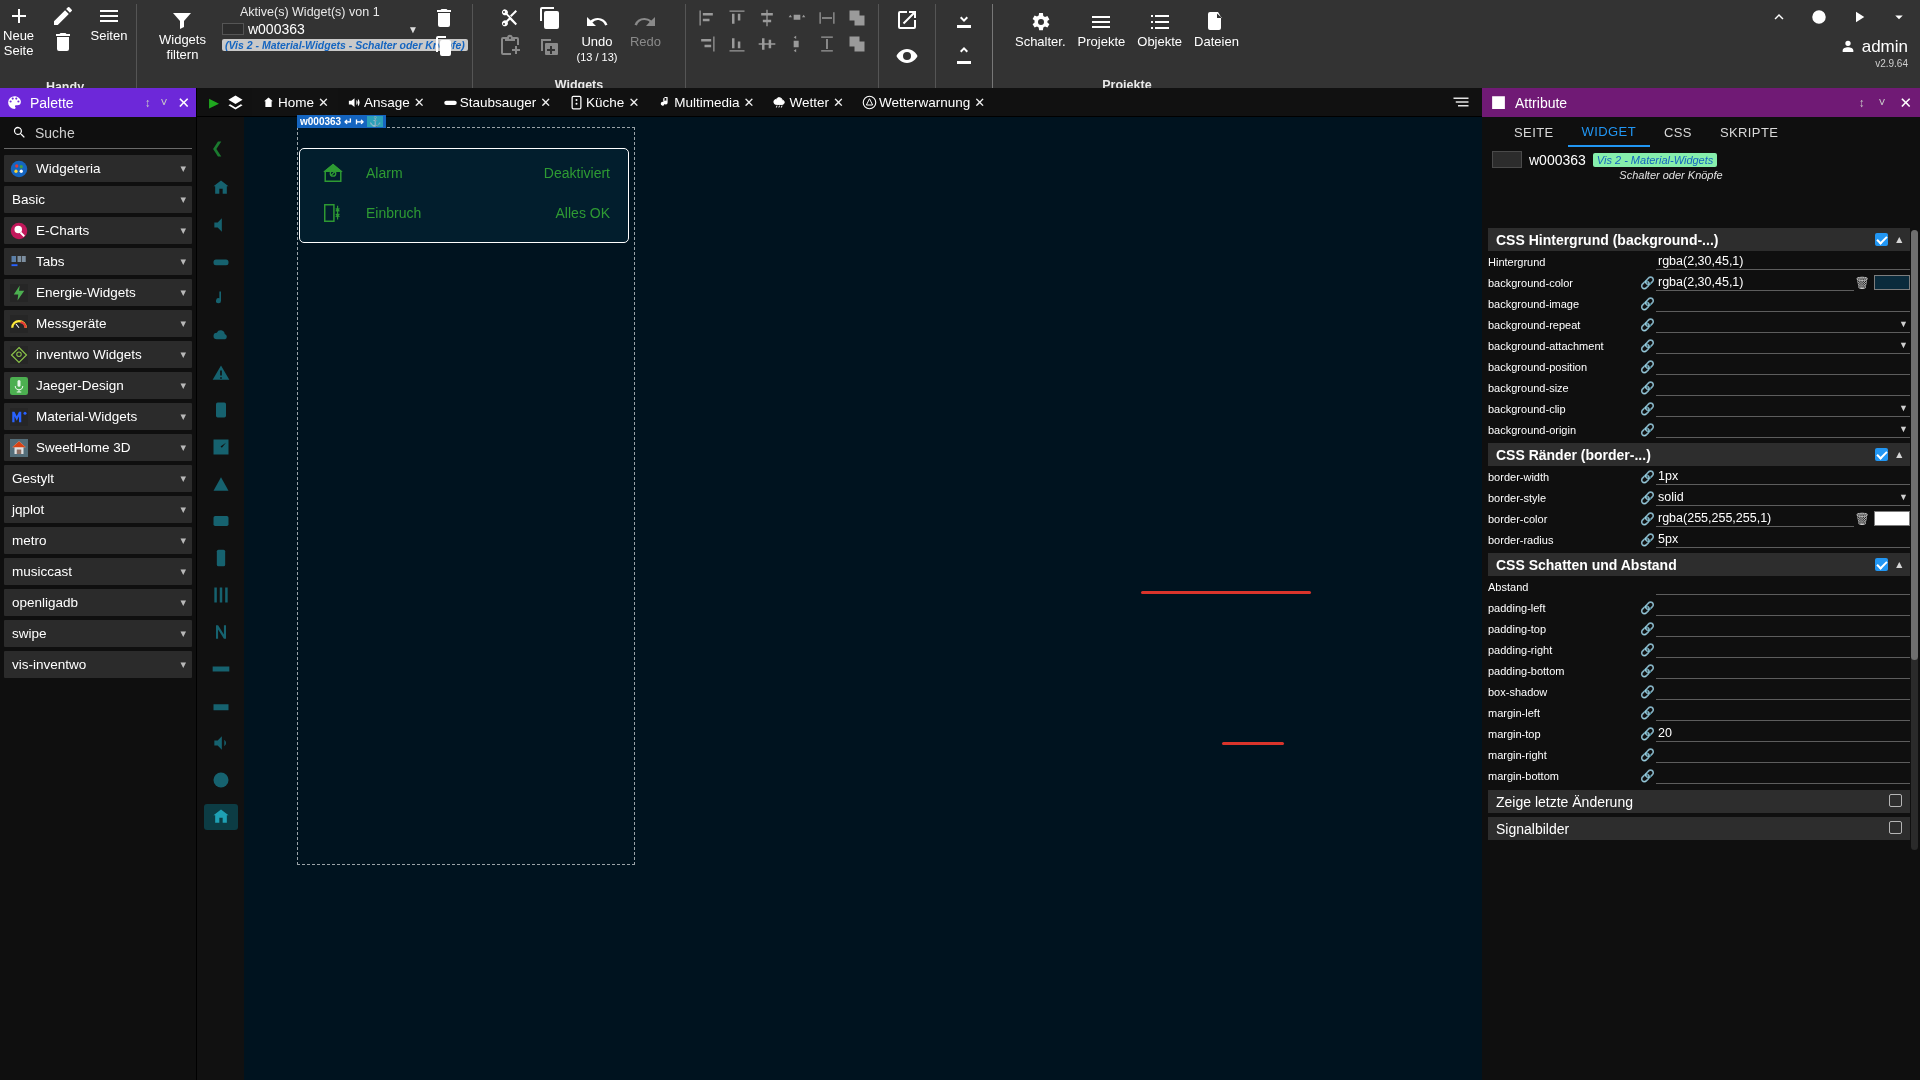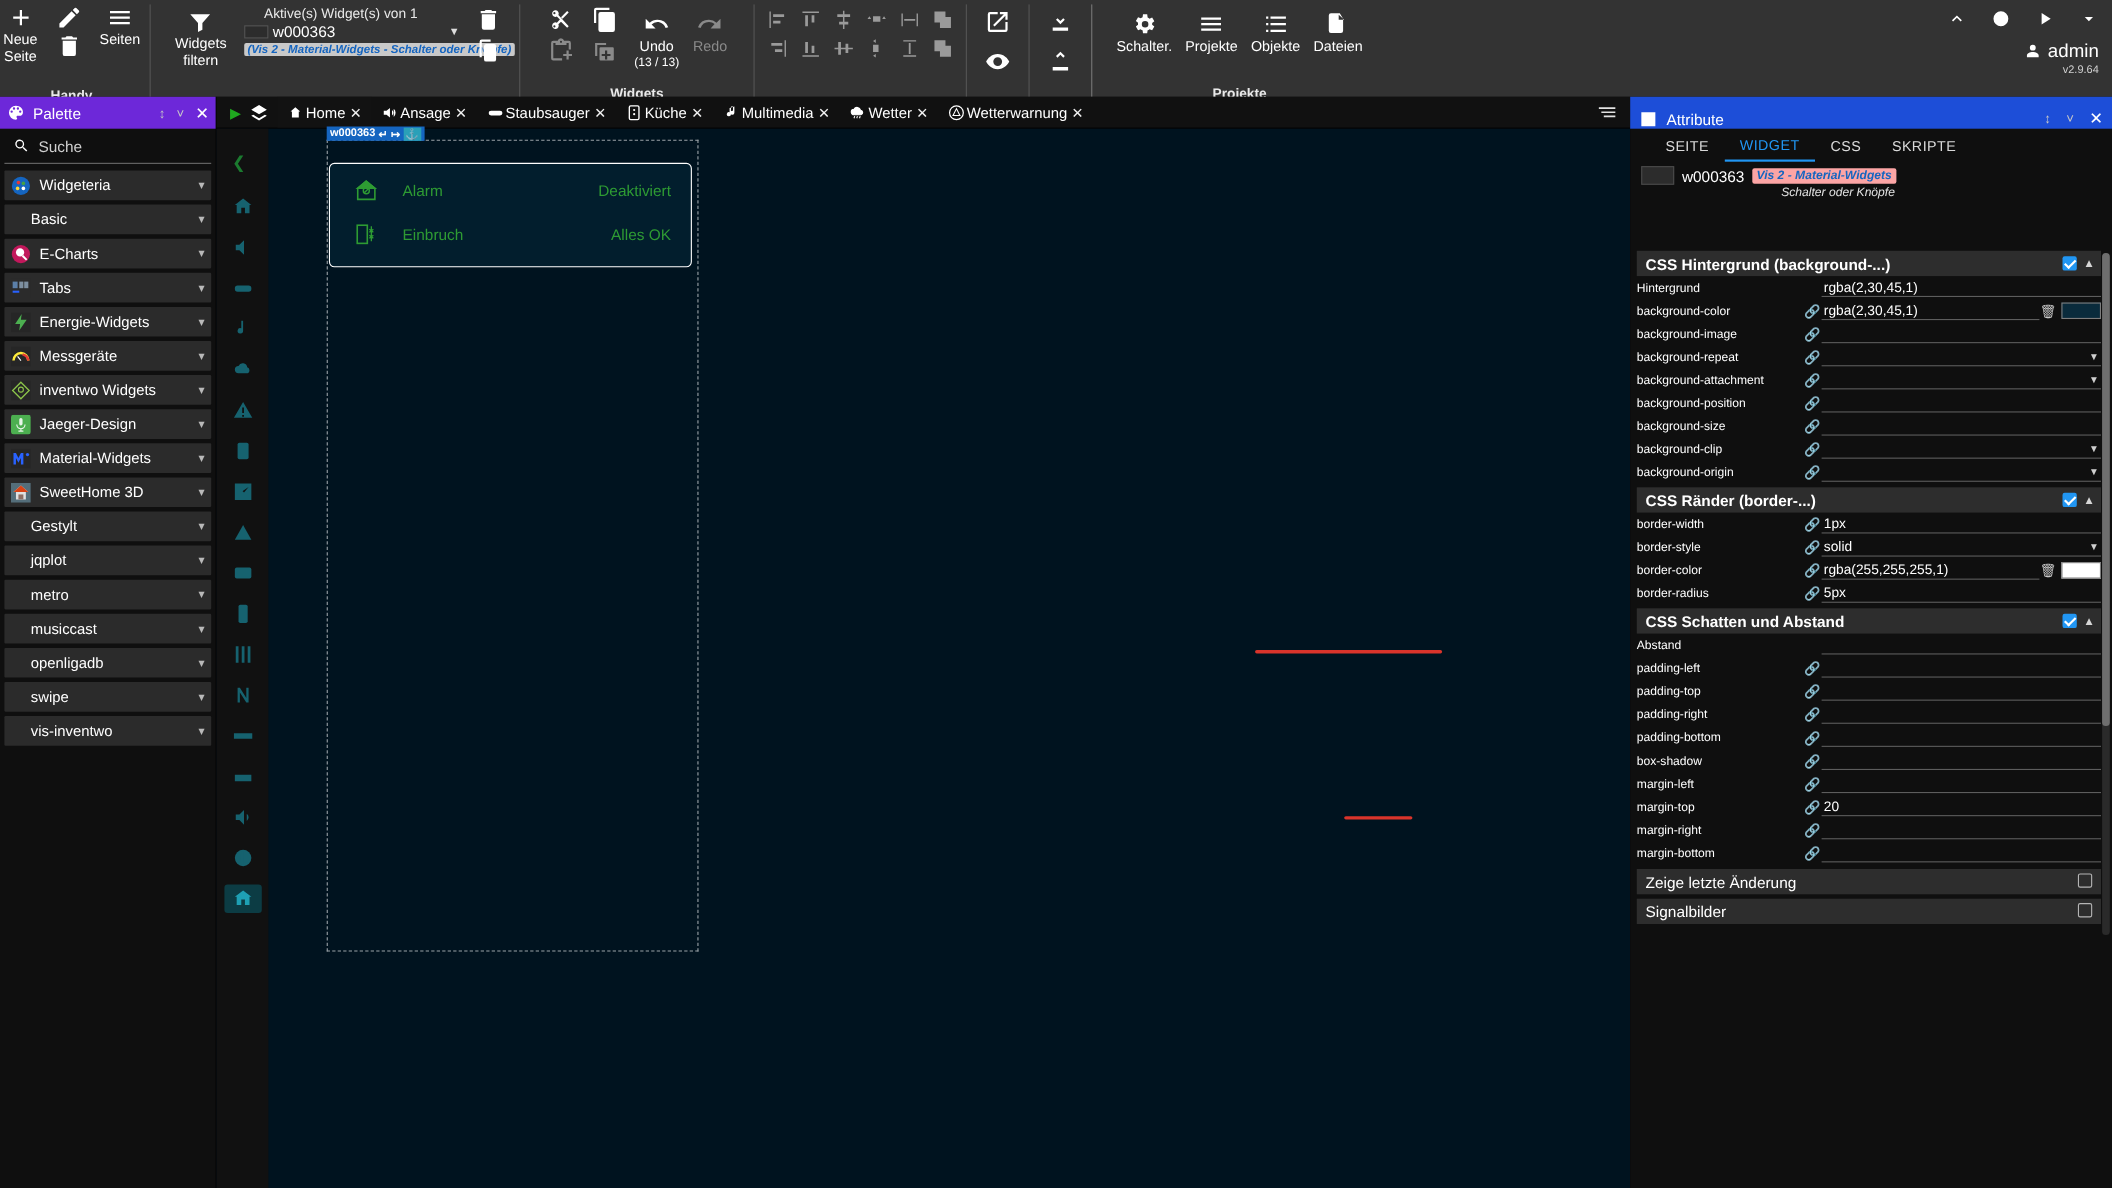--- a/index.html
+++ b/index.html
@@ -80,21 +80,21 @@
   }
   .pal-search input::placeholder{ color:#cfcfcf; opacity:1;}
   .pal-list{ margin-top:6px; }
   .pal-item{
     height:27px; margin:0 4px 4px 4px; background:#2b2b2b; display:flex; align-items:center;
     gap:8px; padding:0 6px; cursor:pointer; border-radius:1px;
   }
   .pal-item .ico{ width:18px; height:18px; flex:none; border-radius:3px; display:block;}
   .pal-item .nm{ font-size:13.5px; color:#fff; white-space:nowrap;}
   .pal-item .chev{ margin-left:auto; color:#b9b9b9; font-size:11px;}
-  .pal-item.noicon{ padding-left:24px;justify-content:space-between;}
+  .pal-item.noicon{ padding-left:8px;justify-content:space-between;}
 
   
   .pal-resize{ position:absolute; left:199px; top:460px; width:4px; height:50px; background:#3a4a52; border-radius:2px;}
 
   
   .center{
     position:absolute; left:197px; top:88px; right:438px; bottom:0; background:#0d0d0d;
   }
   .tabbar{
     height:29px; background:#111; display:flex; align-items:center; gap:0; padding-left:6px;
@@ -145,35 +145,35 @@
   .w-row .ic{ width:22px; height:22px; flex:none;}
   .w-row .ic svg{ width:22px; height:22px; fill:none; stroke:#2e9b33; stroke-width:1.6;}
   .w-row .nm{ margin-left:22px; color:#2e9b33; font-size:14px;}
   .w-row .val{ margin-left:auto; color:#2e9b33; font-size:14px;}
 
   
   .attr{
     position:absolute; right:0; top:88px; width:438px; bottom:0; background:#0f0f0f;
   }
   .attr-head{
-    height:29px; background:#1d4ed8; display:flex; align-items:flex-end; padding:0 8px; gap:8px;
+    height:29px; background:#701a75; display:flex; align-items:center; padding:0 8px; gap:8px;
   }
   .attr-head .ttl{ font-size:14px;}
   .attr-head .sp{ margin-left:auto; display:flex; gap:14px; align-items:center; color:#c8c8c8; font-size:12px;}
   .attr-tabs{ display:flex; height:30px; align-items:stretch; padding:0 18px; gap:0;}
   .attr-tab{
     flex:0 0 auto; padding:0 14px; display:flex; align-items:center; justify-content:center;
     font-size:13px; color:#d9d9d9; cursor:pointer; letter-spacing:.4px;
   }
   .attr-tab.active{ color:#2196f3; border-bottom:2px solid #2196f3;}
   .attr-wid{ display:flex; align-items:center; gap:7px; padding:4px 10px 0 10px;}
   .attr-wid .thumb{ width:30px; height:17px; background:#2c2c2c; border:1px solid #4a4a4a; flex:none;}
   .attr-wid .wid{ font-size:14px; color:#fff;}
   .attr-wid .badge{
-    background:#fca5a5; color:#1565c0; font-style:italic; font-weight:bold; font-size:11px;
+    background:#86efac; color:#1565c0; font-style:italic; font-weight:normal; font-size:11px;
     padding:1px 4px; border-radius:2px; white-space:nowrap;
   }
   .attr-sub{ text-align:center; font-size:11px; color:#e2e2e2; font-style:italic; padding:1px 0 4px 0; margin-right:60px;}
 
   .attr-scroll{ position:absolute; left:0; right:0; top:137px; bottom:0; overflow:hidden;}
   .sect-head{
     background:#2d2d2d; height:23px; display:flex; align-items:center; padding:0 8px;
     margin:3px 10px 0 6px; font-weight:bold; font-size:14px; color:#fff;
   }
   .sect-head .right{ margin-left:auto; display:flex; align-items:center; gap:8px;}

